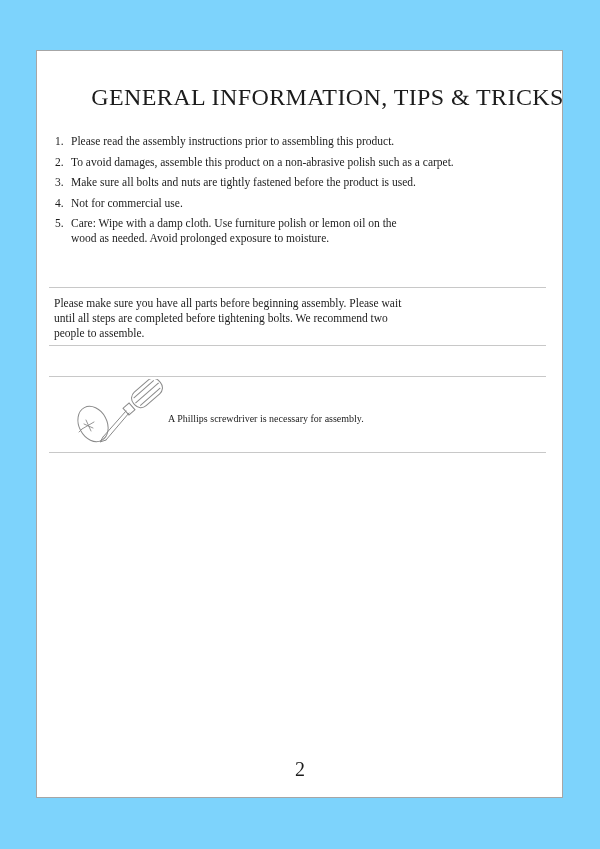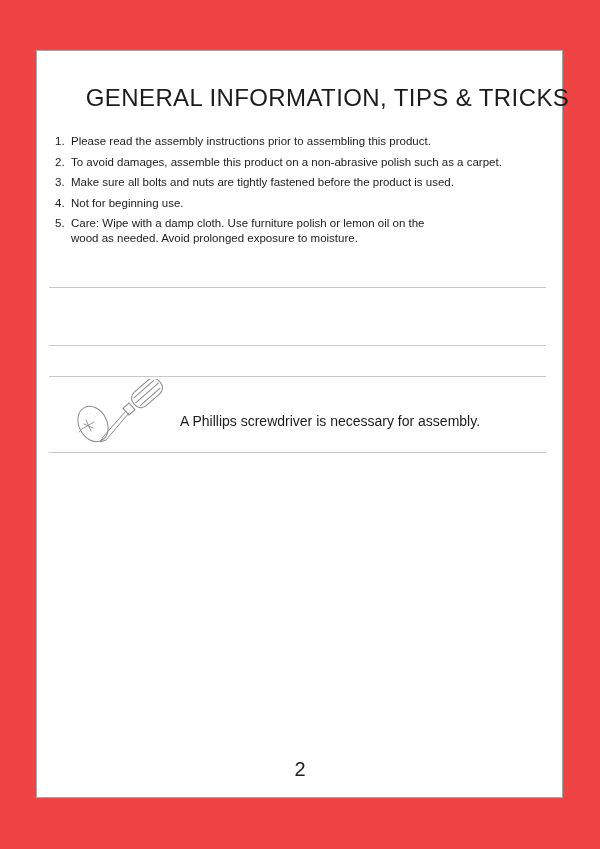--- a/index.html
+++ b/index.html
@@ -1,22 +1,22 @@
 <!DOCTYPE html>
 <html><head>
 <meta charset="utf-8">
 <style>
   * { margin: 0; padding: 0; box-sizing: border-box; }
   html, body { background: #ffffff; }
   .page {
     position: relative;
     width: 600px;
     height: 849px;
-    background: #ef4444;
-    font-family: Liberation Sans, sans-serif;
+    background: #7dd3fc;
+    font-family: Liberation Serif, serif;
     color: #1a1a1a;
     overflow: hidden;
   }
   .border-box {
     position: absolute;
     left: 36px; top: 50px;
     width: 527px; height: 748px;
     border: 1px solid #a6a6a6;
     background: #ffffff;
   }
@@ -70,22 +70,22 @@
     white-space: pre-line;
     color: #1c1c1c;
   }
   .screwdriver {
     position: absolute;
     left: 60px; top: 379px;
     width: 110px; height: 70px;
   }
   .tool-note {
     position: absolute;
-    left: 180px; top: 413px;
-    font-size: 14px;
+    left: 168px; top: 413px;
+    font-size: 10px;
     color: #1c1c1c;
     white-space: nowrap;
   }
   .caution {
     position: absolute;
     left: 49px; top: 482px;
     width: 520px;
     font-size: 21px;
     line-height: 27px;
     letter-spacing: 0.2px;
@@ -118,31 +118,34 @@
     <div class="list-item">
       <span class="num">2.</span>
       <span class="txt">To avoid damages, assemble this product on a non-abrasive polish such as a carpet.</span>
     </div>
     <div class="list-item">
       <span class="num">3.</span>
       <span class="txt">Make sure all bolts and nuts are tightly fastened before the product is used.</span>
     </div>
     <div class="list-item">
       <span class="num">4.</span>
-      <span class="txt">Not for beginning use.</span>
+      <span class="txt">Not for commercial use.</span>
     </div>
     <div class="list-item">
       <span class="num">5.</span>
       <span class="txt">Care: Wipe with a damp cloth. Use furniture polish or lemon oil on the
 wood as needed. Avoid prolonged exposure to moisture.</span>
     </div>
   </div>
 
   <div class="divider divider-1"></div>
 
+  <div class="parts-note">Please make sure you have all parts before beginning assembly. Please wait
+until all steps are completed before tightening bolts. We recommend two
+people to assemble.</div>
 
   <div class="divider divider-2"></div>
   <div class="divider divider-3"></div>
 
   <svg class="screwdriver" viewBox="0 0 110 70" fill="none" stroke="#8a8a8a" stroke-width="1" stroke-linecap="round">
 
     <g transform="translate(87,14) rotate(-41)">
       <rect x="-17" y="-9" width="34" height="18" rx="8"></rect>
       <line x1="-13" y1="-5" x2="13" y2="-5"></line>
       <line x1="-15" y1="0" x2="15" y2="0"></line>

